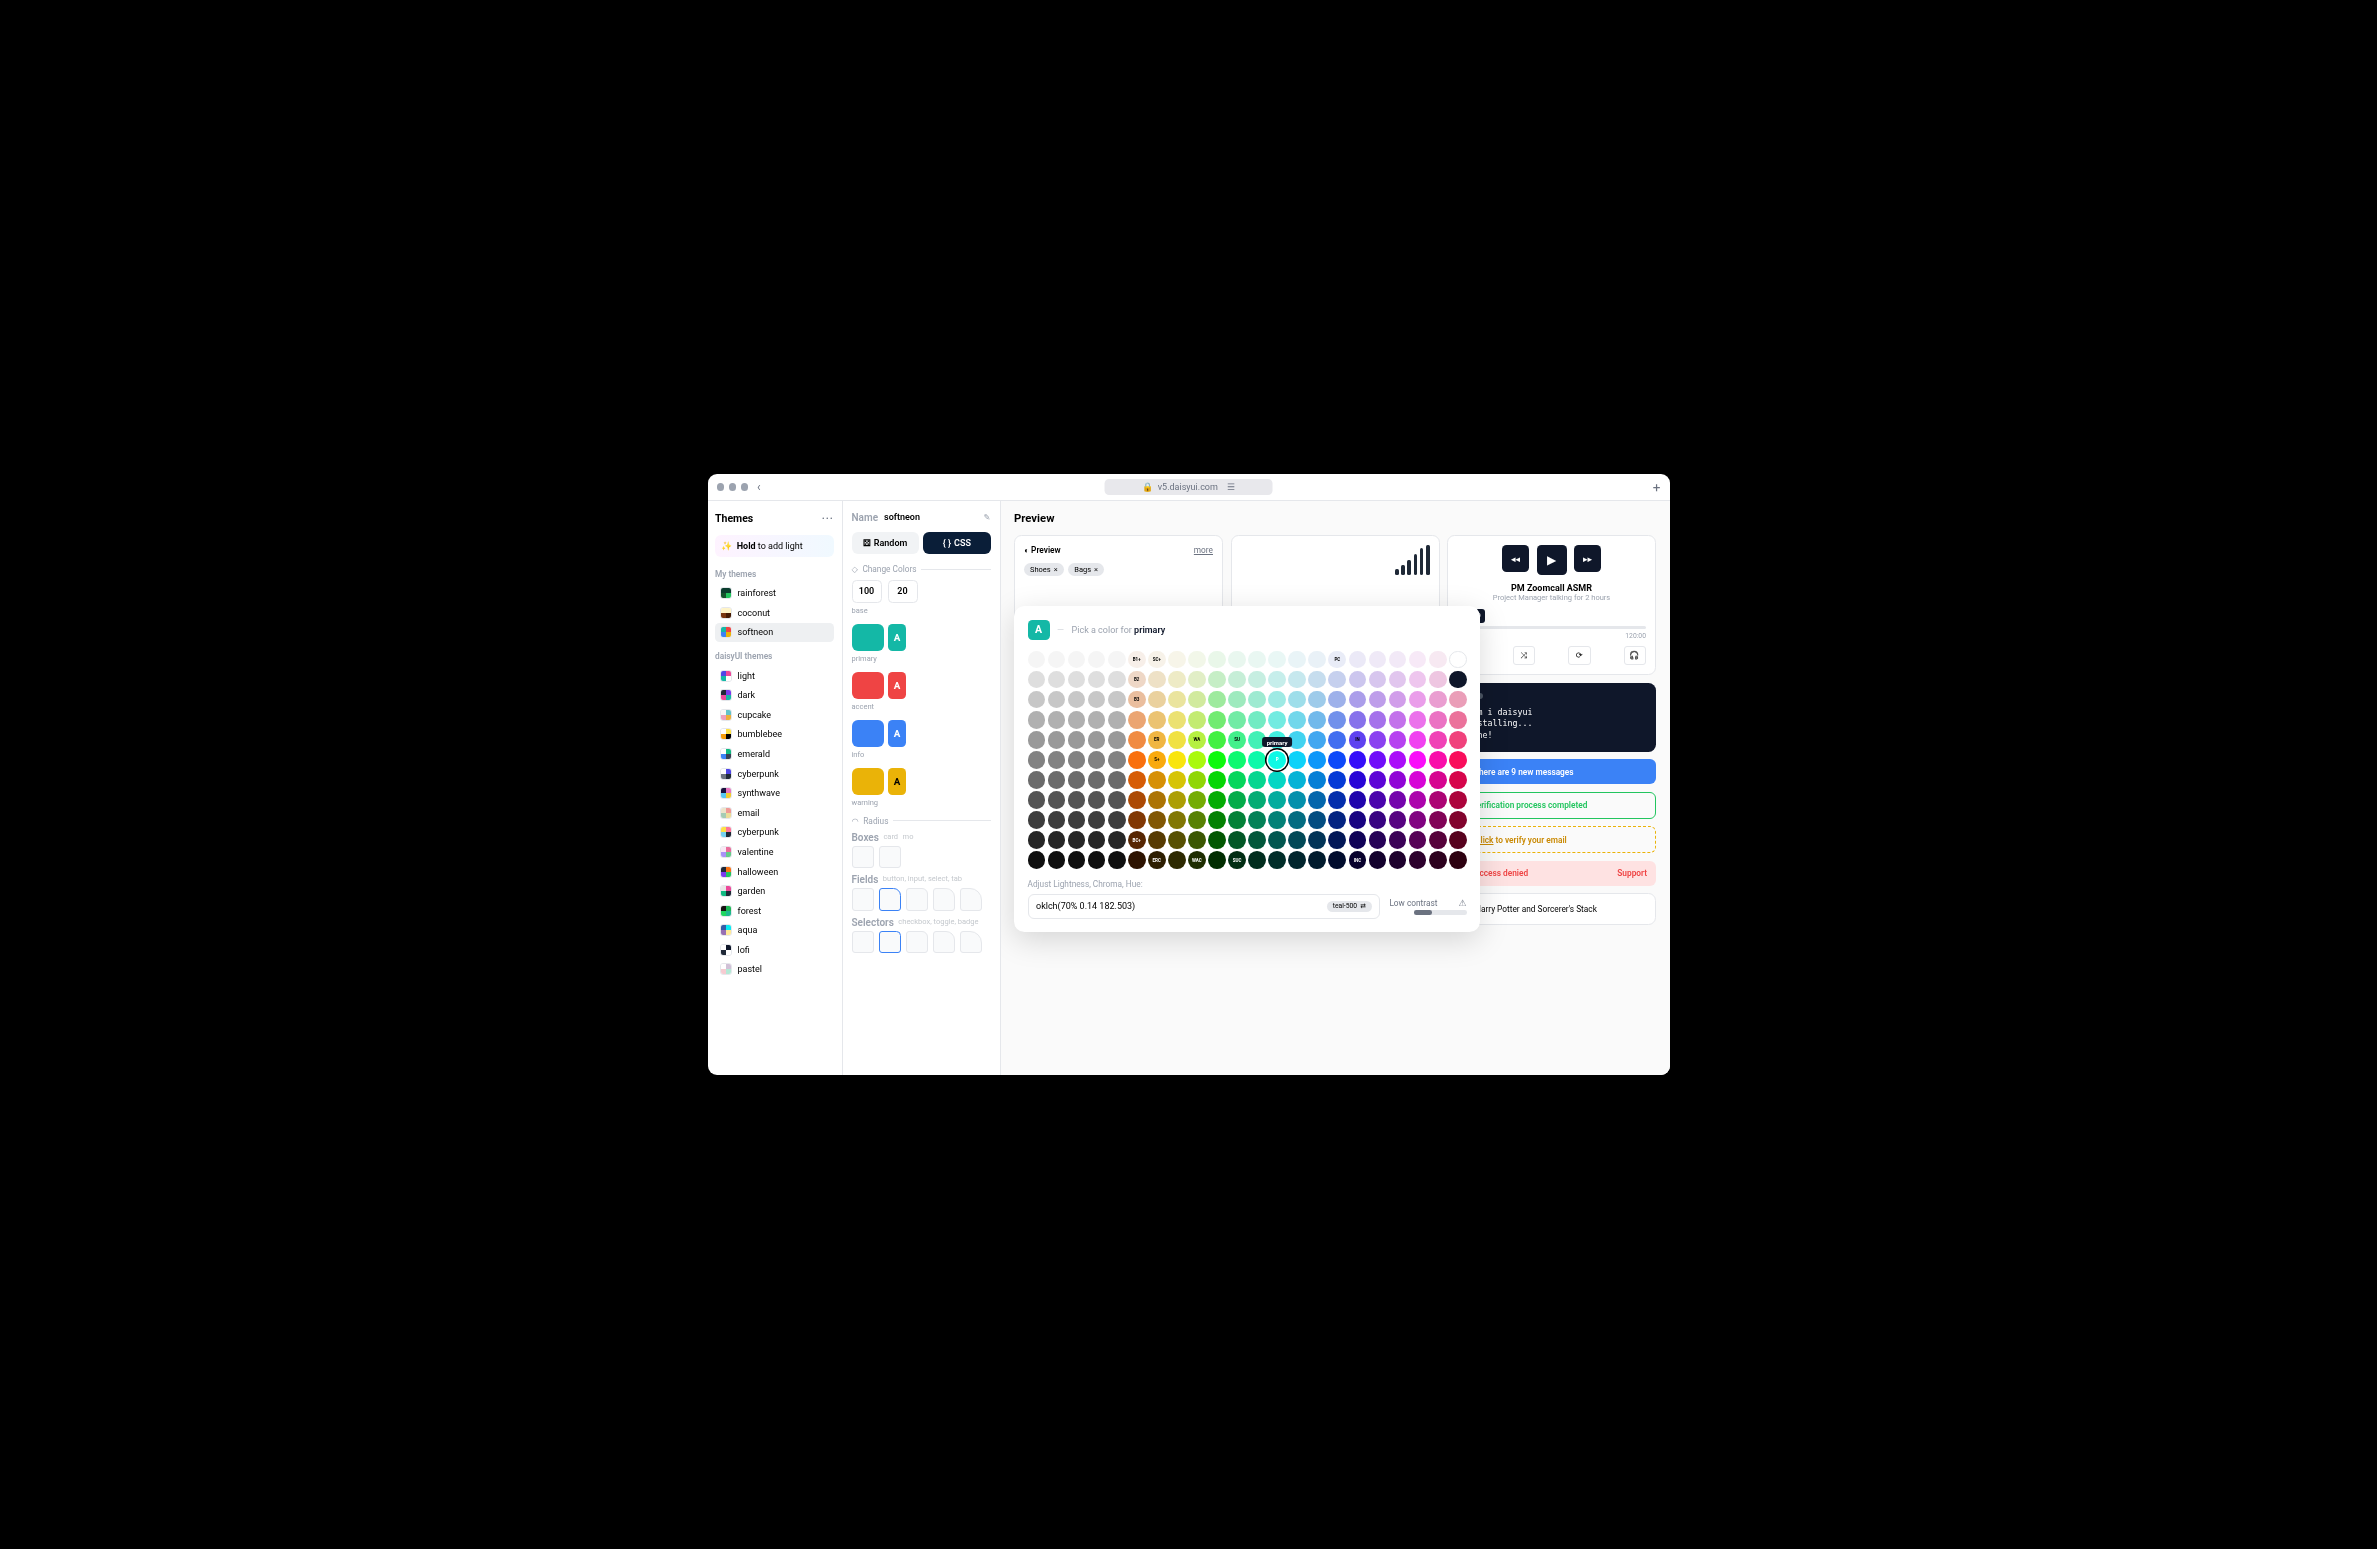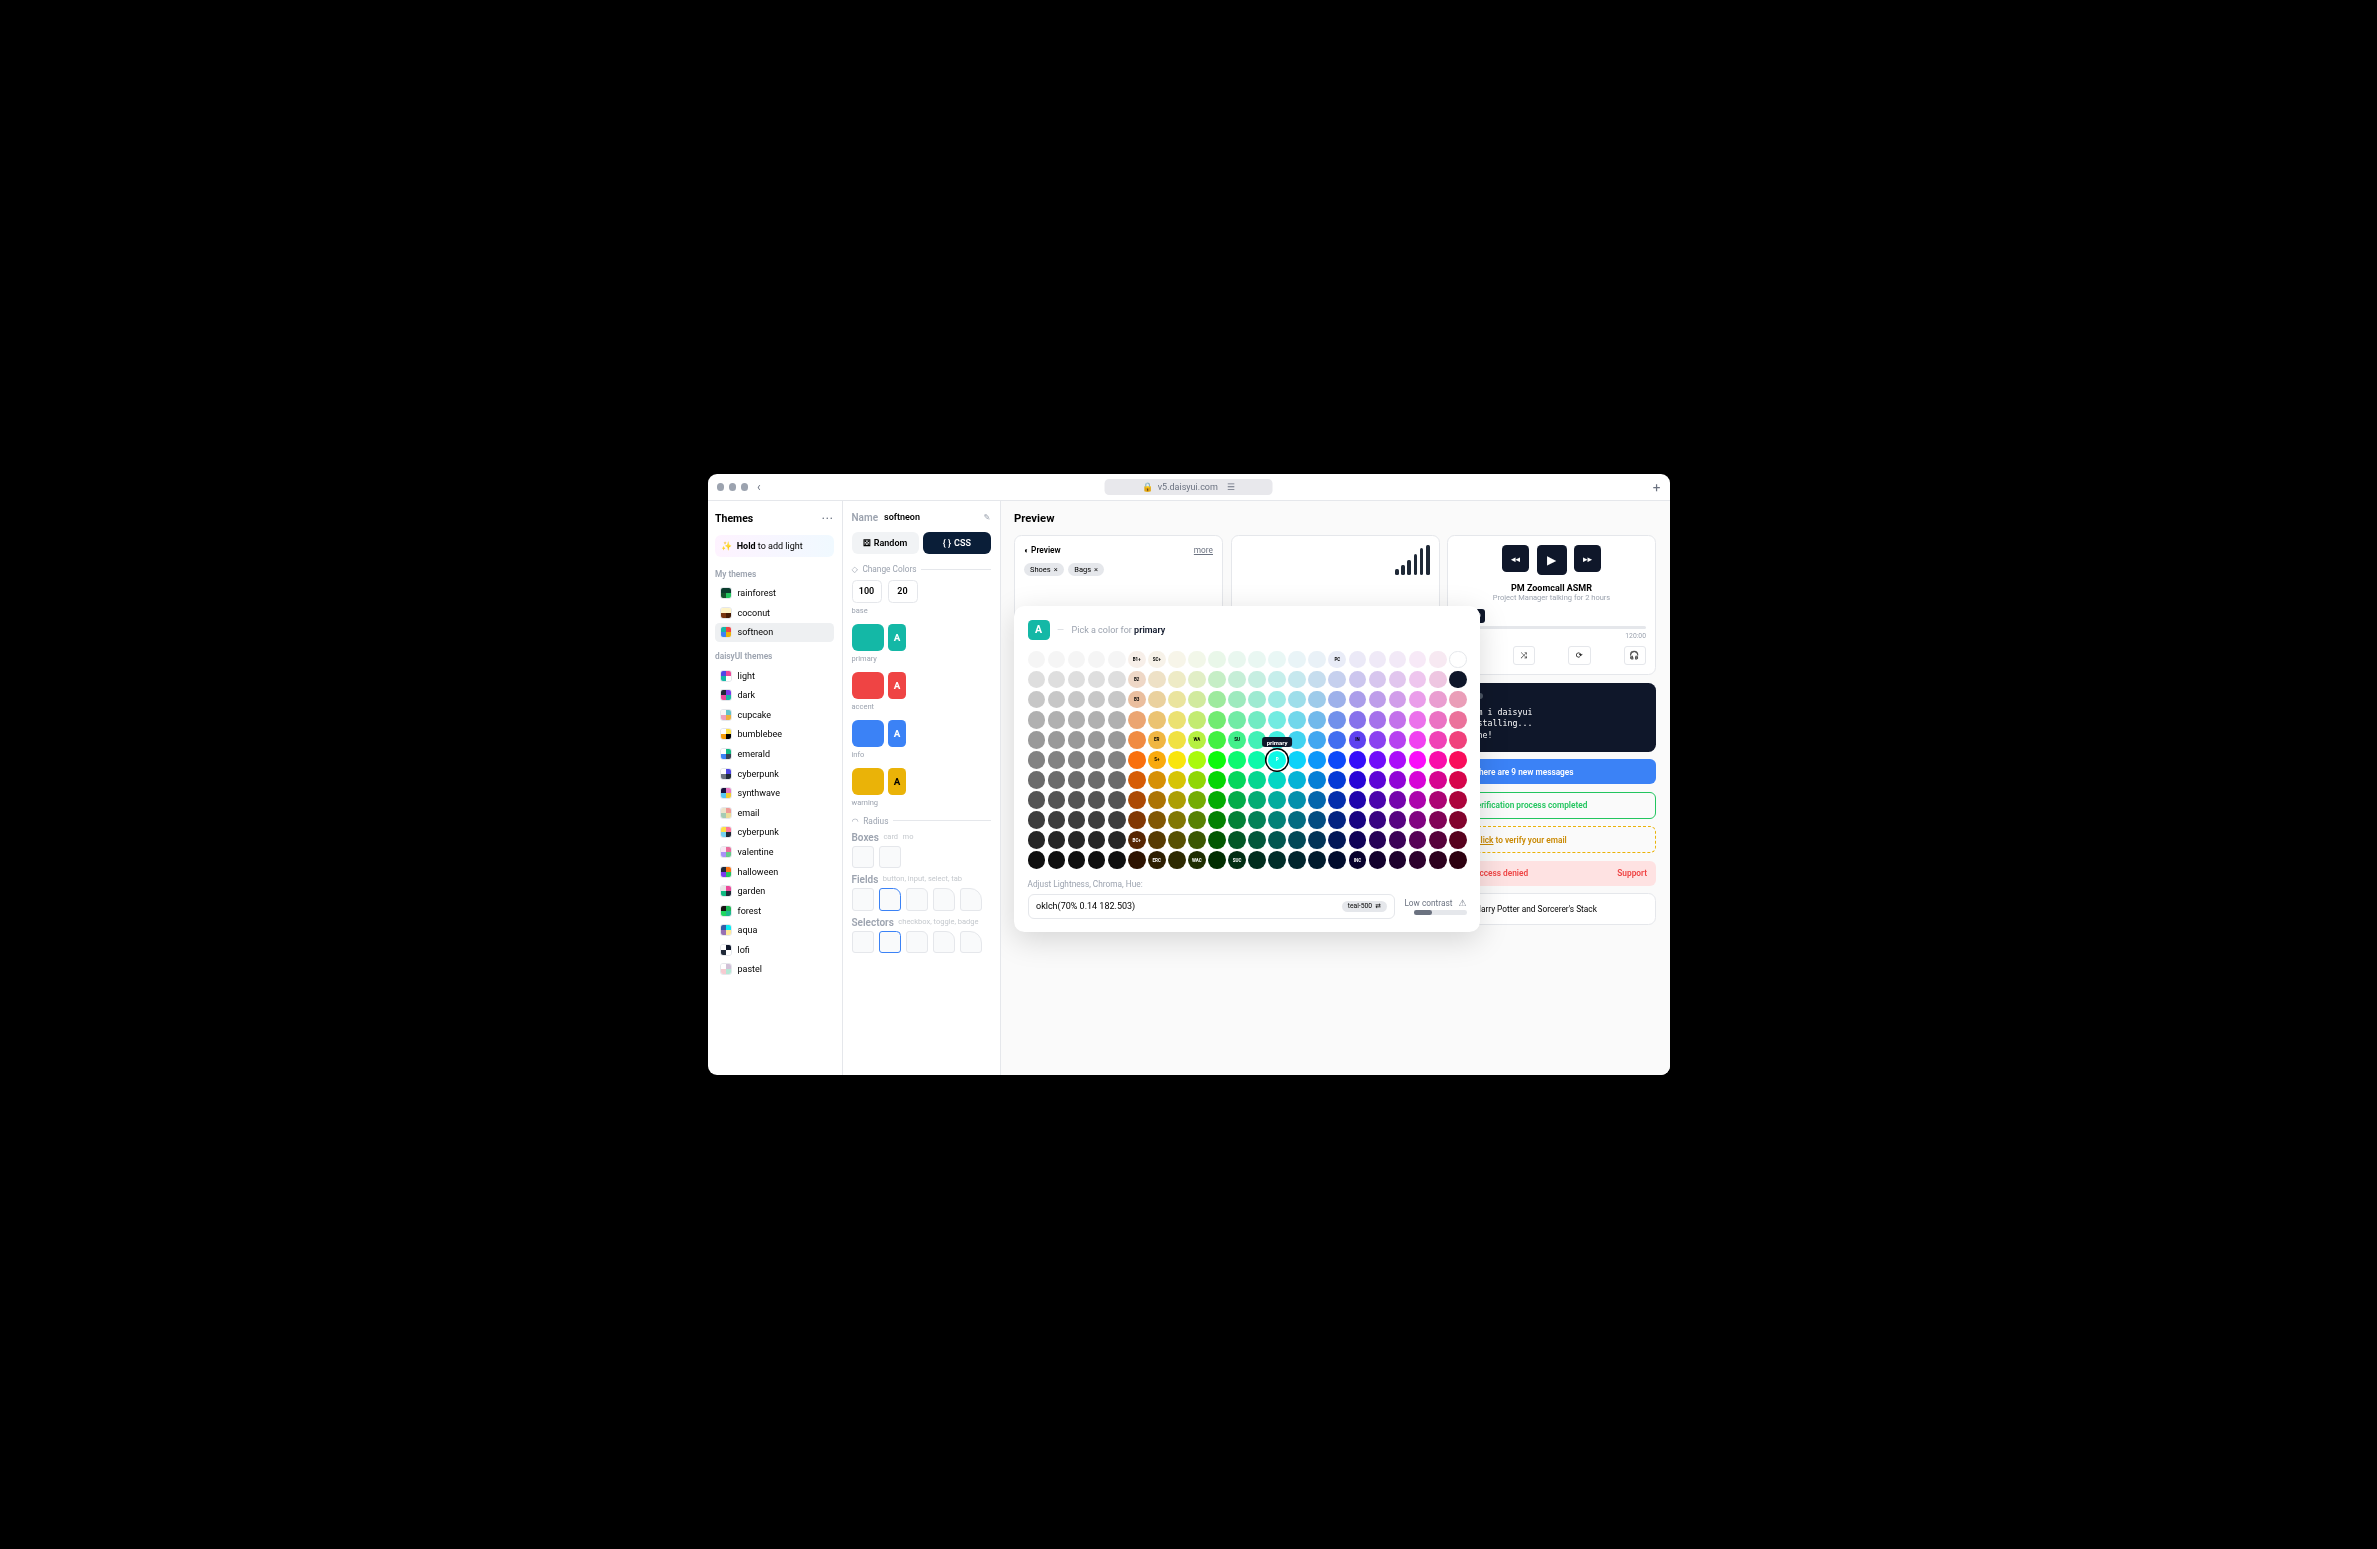--- a/index.html
+++ b/index.html
@@ -766,21 +766,21 @@
         <div class="adjust-lbl">Adjust Lightness, Chroma, Hue:</div>
         <div class="adjust-row">
           <div class="adjust-input">
             <span>oklch(70% 0.14 182.503)</span>
             <span class="adjust-tag">
                 <span>teal-500</span>
                 <span>⇄</span>
               </span>
           </div>
           <div class="contrast">
-            <div style="display:flex;gap:6px;align-items:center;">
+            <div style="display:flex;gap:21px;align-items:center;">
                 <span>Low contrast</span>
                 <span class="warn">⚠</span>
               </div>
             <div class="contrast-bar"></div>
           </div>
         </div>
       </div>
     </div>
   </div>
 </div>

